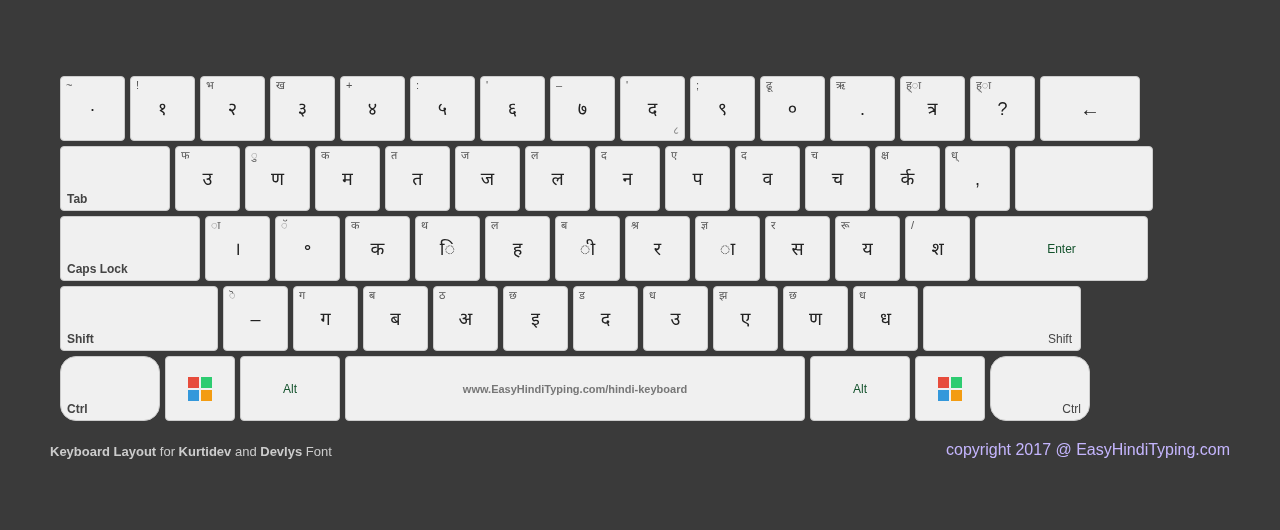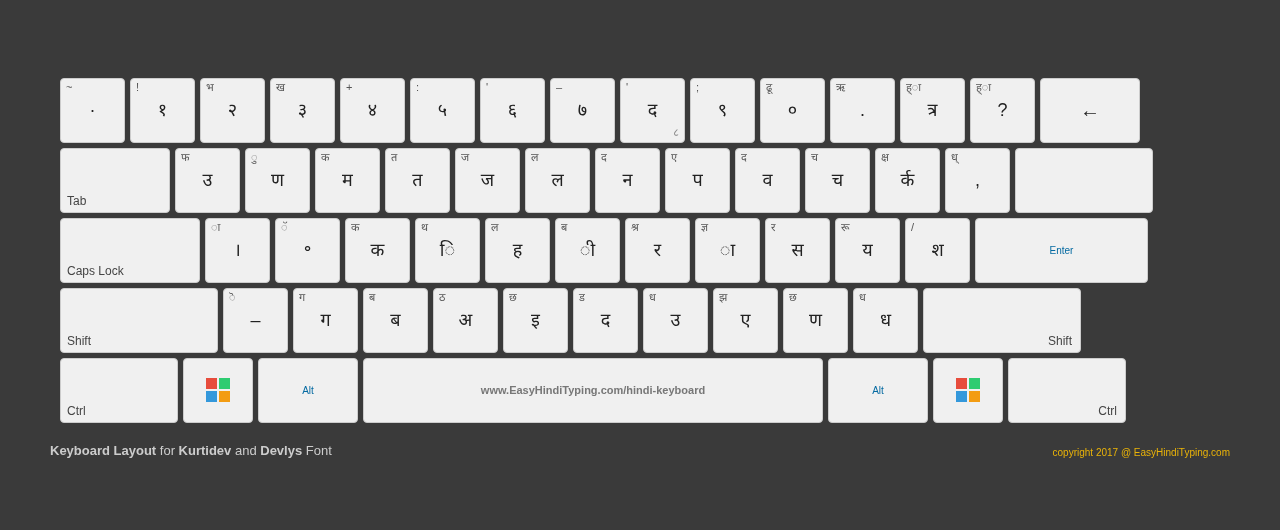--- a/index.html
+++ b/index.html
@@ -56,51 +56,52 @@
       position: absolute;
       bottom: 3px;
       right: 5px;
     }
     .key-label {
       font-size: 12px;
       color: #444;
       position: absolute;
       bottom: 4px;
       left: 6px;
+      font-weight: bold;
     }
     .key-label-center {
-      font-size: 10px;
-      color: #0369a1;
+      font-size: 12px;
+      color: #14532d;
     }
     
     .w1 { width: 65px; }
     .w-tab { width: 110px; }
     .w-caps { width: 140px; }
     .w-shift-l { width: 158px; }
     .w-shift-r { width: 158px; }
-    .w-ctrl { width: 118px; }
+    .w-ctrl { width: 100px; border-radius: 16px; }
     .w-win { width: 70px; }
     .w-alt { width: 100px; }
     .w-alt-r { width: 100px; }
     .w-space { width: 460px; }
     .w-backspace { width: 100px; }
     .footer {
       display: flex;
       justify-content: space-between;
       width: 1180px;
       padding: 5px 0;
       align-items: flex-end;
     }
     .footer-left {
       color: #ccc;
       font-size: 13px;
     }
     .footer-right {
-      color: #eab308;
-      font-size: 10px;
+      color: #c4b5fd;
+      font-size: 16px;
       margin-left: 23px;
     }
   </style>
 </head>
 <body>
 
 <div class="keyboard-container">
 
   <div class="key-row">
     <div class="key w1">

